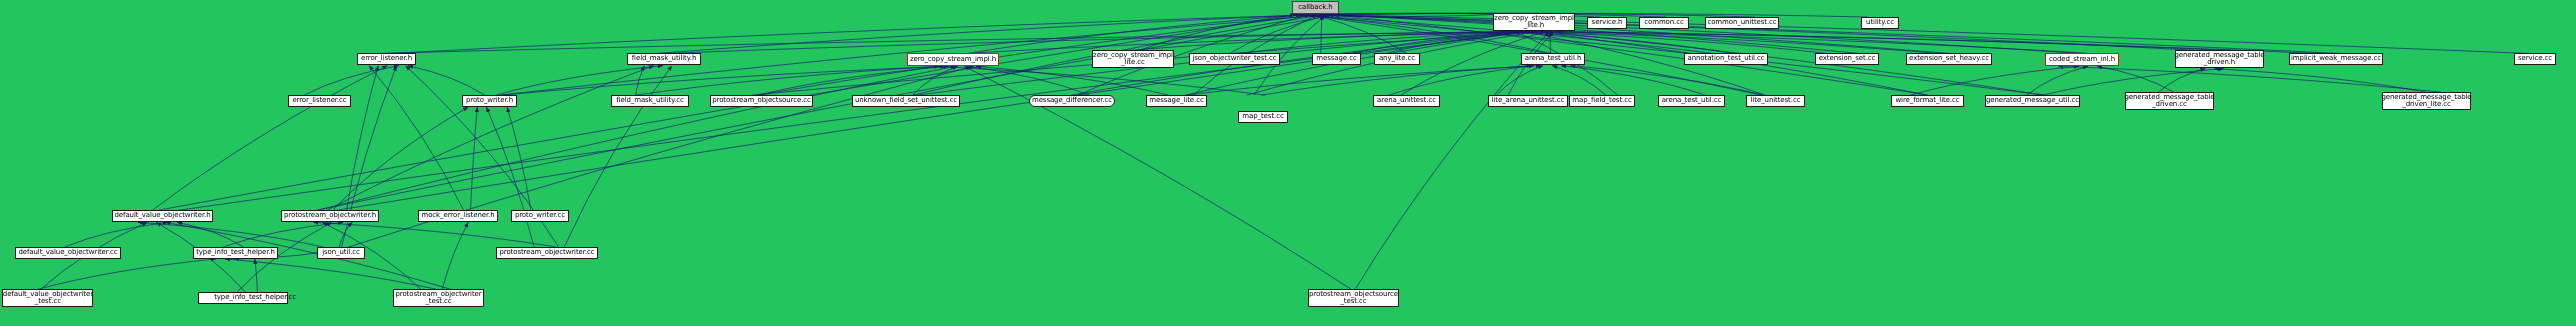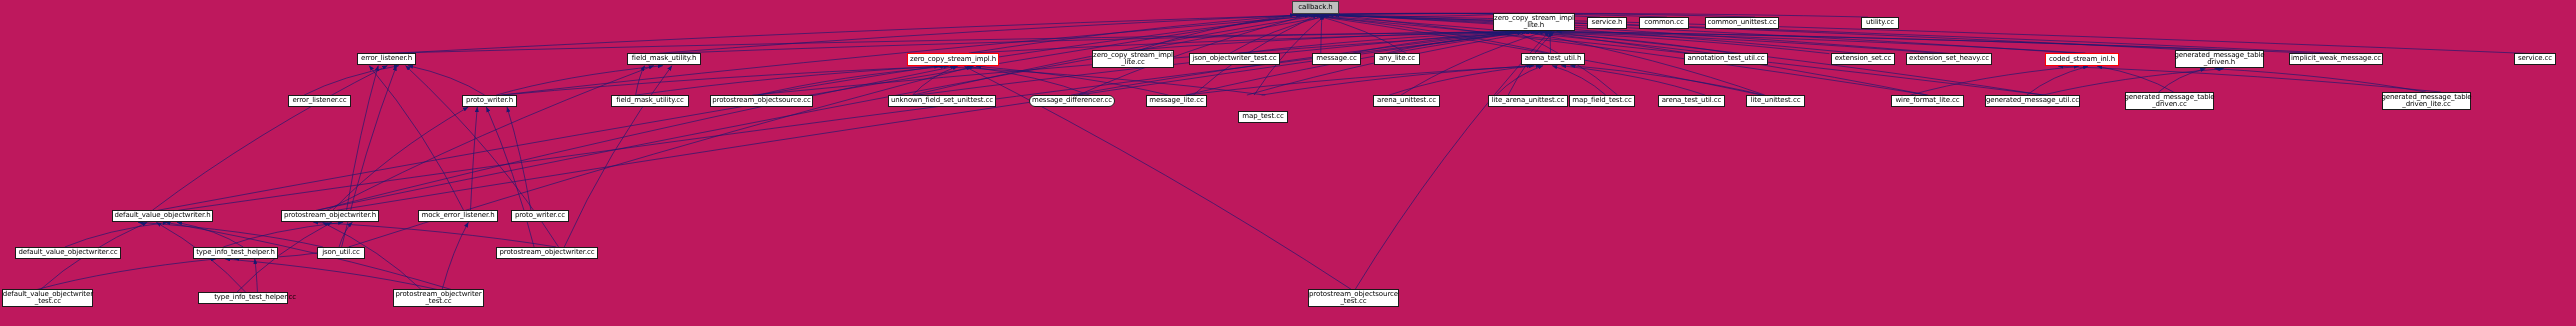--- a/index.html
+++ b/index.html
@@ -4,21 +4,21 @@
 <style>
   html, body {
     margin: 0;
     padding: 0;
     background: #ffffff;
   }
   #graph {
     position: relative;
     width: 2576px;
     height: 327px;
-    background: #be185d;
+    background: #22c55e;
     font-family: "DejaVu Sans", "Liberation Sans", sans-serif;
     overflow: hidden;
   }
   #edges {
     position: absolute;
     left: 0;
     top: 0;
     width: 2576px;
     height: 327px;
     pointer-events: none;
@@ -185,32 +185,32 @@
     <div class="node" style="left: 357px; top: 53px; width: 59px; height: 12px;">error_listener.h</div>
     <div class="node" style="left: 627px; top: 53px; width: 74px; height: 12px;">field_mask_utility.h</div>
     <div class="node red" style="left: 907px; top: 53px; width: 92px; height: 13.2px;">zero_copy_stream_impl.h</div>
     <div class="node" style="left: 1092px; top: 50px; width: 82px; height: 18px;">zero_copy_stream_impl
 _lite.cc</div>
     <div class="node" style="left: 1189px; top: 53px; width: 91px; height: 12px;">json_objectwriter_test.cc</div>
     <div class="node" style="left: 1312px; top: 53px; width: 49px; height: 12px;">message.cc</div>
     <div class="node" style="left: 1374px; top: 53px; width: 46px; height: 12px;">any_lite.cc</div>
     <div class="node" style="left: 1521px; top: 53px; width: 64px; height: 12px;">arena_test_util.h</div>
     <div class="node" style="left: 1684px; top: 53px; width: 84px; height: 12px;">annotation_test_util.cc</div>
-    <div class="node" style="left: 1815px; top: 53px; width: 64px; height: 12px; margin-left: 16px;">extension_set.cc</div>
+    <div class="node" style="left: 1815px; top: 53px; width: 64px; height: 12px;">extension_set.cc</div>
     <div class="node" style="left: 1906px; top: 53px; width: 86px; height: 12px;">extension_set_heavy.cc</div>
     <div class="node red" style="left: 2045px; top: 53px; width: 74px; height: 13.2px;">coded_stream_inl.h</div>
     <div class="node" style="left: 2175px; top: 50px; width: 89px; height: 18px;">generated_message_table
 _driven.h</div>
     <div class="node" style="left: 2289px; top: 53px; width: 94px; height: 12px;">implicit_weak_message.cc</div>
     <div class="node" style="left: 2514px; top: 53px; width: 42px; height: 12px;">service.cc</div>
     <div class="node" style="left: 288px; top: 95px; width: 63px; height: 12px;">error_listener.cc</div>
     <div class="node" style="left: 462px; top: 95px; width: 55px; height: 12px;">proto_writer.h</div>
     <div class="node" style="left: 611px; top: 95px; width: 78px; height: 12px;">field_mask_utility.cc</div>
     <div class="node" style="left: 710px; top: 95px; width: 103px; height: 12px;">protostream_objectsource.cc</div>
-    <div class="node" style="left: 852px; top: 95px; width: 108px; height: 12px; margin-left: 36px;">unknown_field_set_unittest.cc</div>
+    <div class="node" style="left: 852px; top: 95px; width: 108px; height: 12px;">unknown_field_set_unittest.cc</div>
     <div class="node" style="left: 1029px; top: 95px; width: 86px; height: 12px; border-radius: 6px;">message_differencer.cc</div>
     <div class="node" style="left: 1146px; top: 95px; width: 61px; height: 12px;">message_lite.cc</div>
     <div class="node" style="left: 1238px; top: 95px; width: 50px; height: 12px; margin-top: 16px;">map_test.cc</div>
     <div class="node" style="left: 1373px; top: 95px; width: 67px; height: 12px;">arena_unittest.cc</div>
     <div class="node" style="left: 1463px; top: 95px; width: 80px; height: 12px; margin-left: 25px;">lite_arena_unittest.cc</div>
     <div class="node" style="left: 1569px; top: 95px; width: 66px; height: 12px;">map_field_test.cc</div>
     <div class="node" style="left: 1658px; top: 95px; width: 67px; height: 12px;">arena_test_util.cc</div>
     <div class="node" style="left: 1746px; top: 95px; width: 59px; height: 12px;">lite_unittest.cc</div>
     <div class="node" style="left: 1891px; top: 95px; width: 73px; height: 12px;">wire_format_lite.cc</div>
     <div class="node" style="left: 1985px; top: 95px; width: 95px; height: 12px;">generated_message_util.cc</div>

